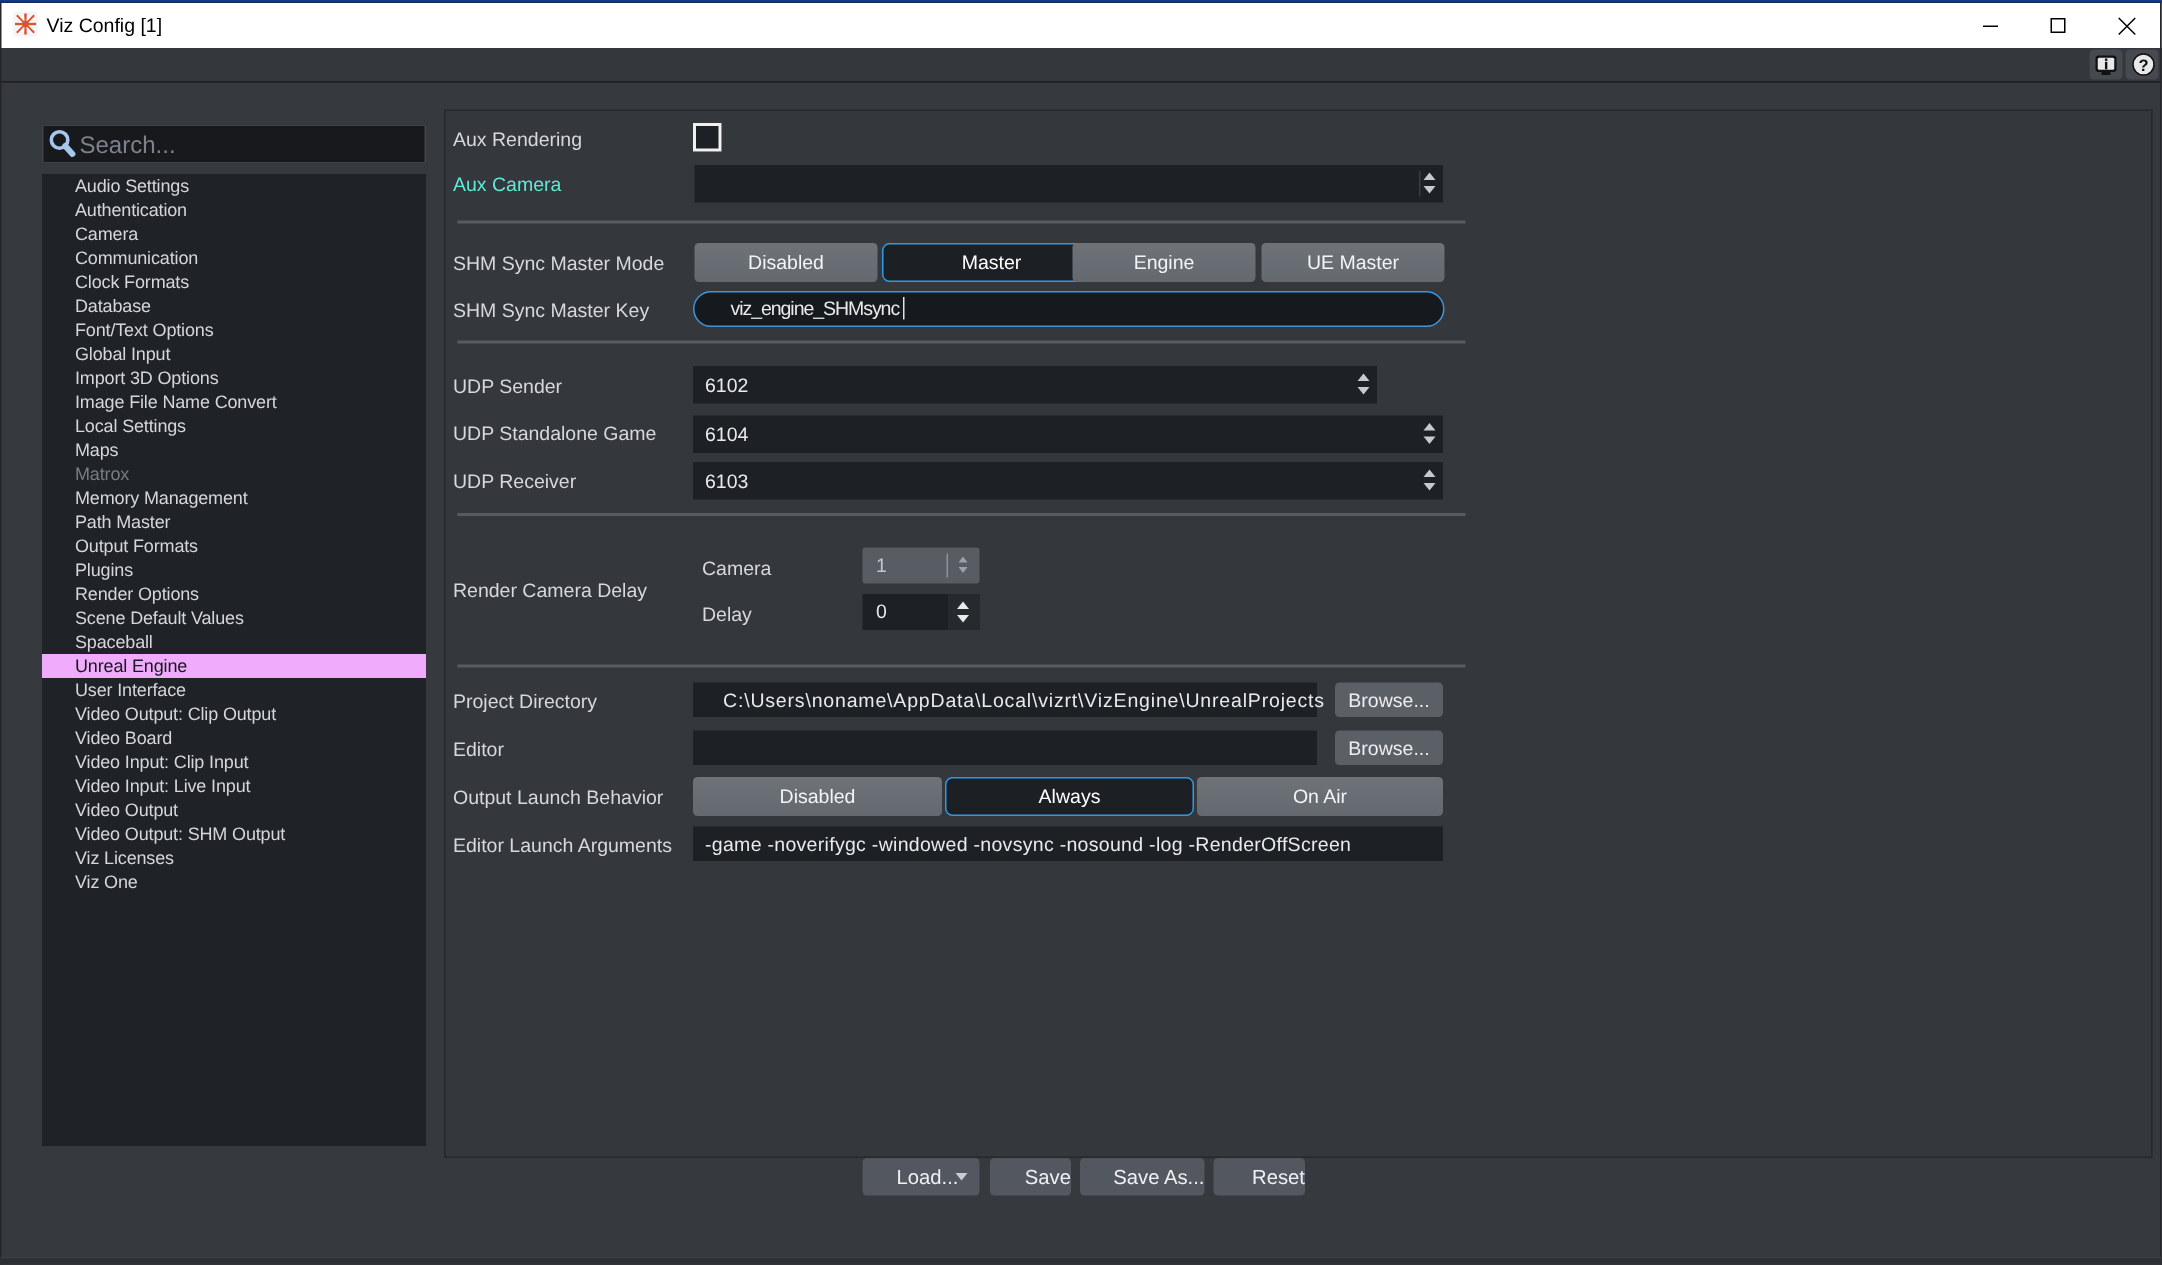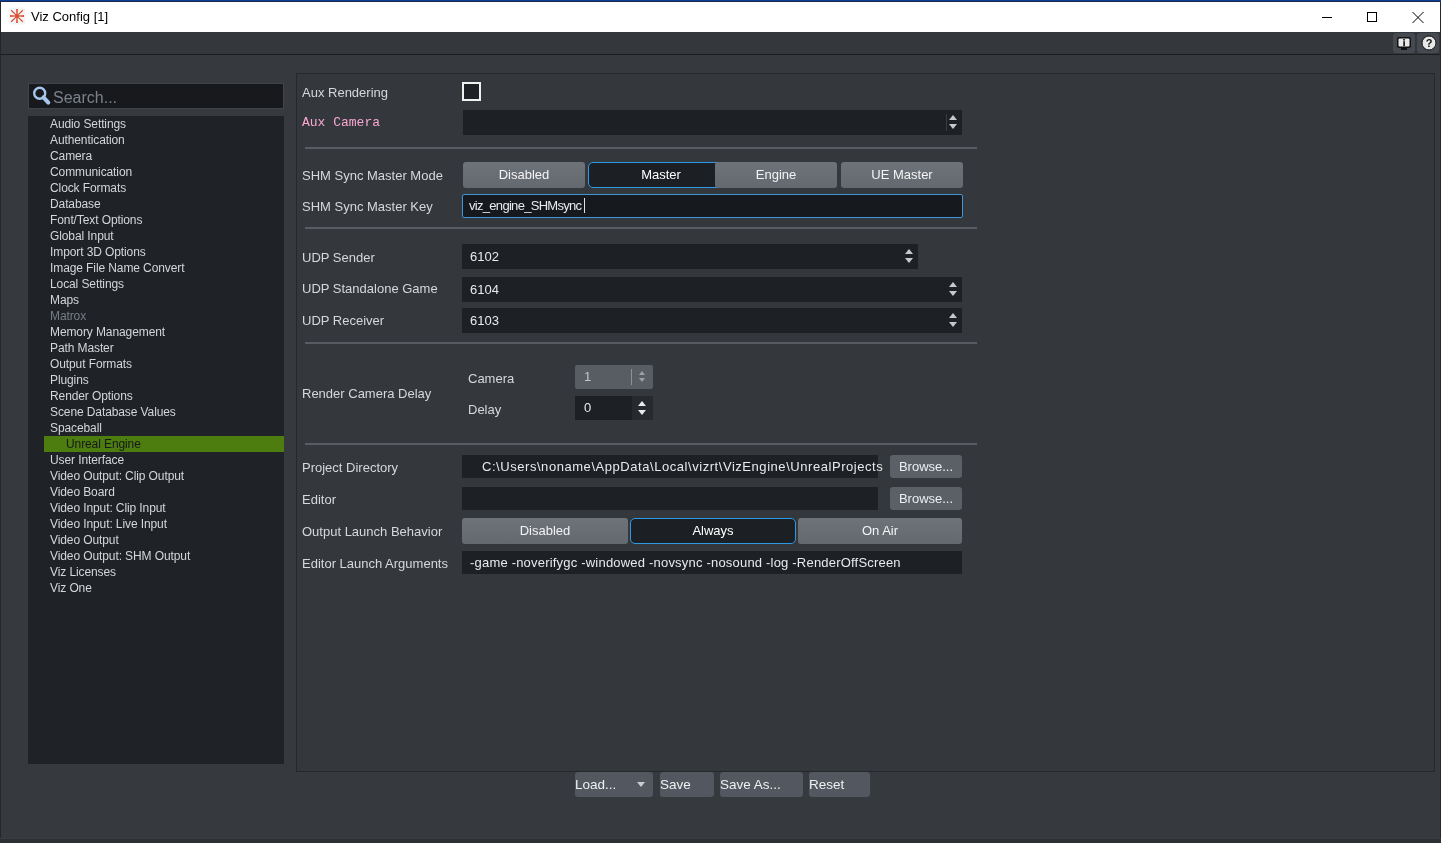--- a/index.html
+++ b/index.html
@@ -13,34 +13,34 @@
 #title-text { left:31px; top:9px; font-size:13px; color:#000; letter-spacing:0; }
 
 #toolbar { left:0; top:32px; width:1441px; height:23px; background:#34373c; border-bottom:1px solid #1b1d20; }
 .tbtn { top:33px; width:22px; height:20px; background:#46494f; border-radius:3px; }
 
 #search { left:28px; top:83px; width:256px; height:26px; background:#17191d; border:1px solid #41454b; }
 #search-ph { left:53px; top:89px; font-size:16px; color:#7c828a; }
 #list { left:28px; top:116px; width:256px; height:648px; background:#1f2227; color:#d4d6d9; font-size:12px; letter-spacing:-0.1px; }
 #list .it { height:16px; line-height:16px; padding-left:22px; white-space:nowrap; }
 #list .dim { color:#787d84; }
-#list .sel { background:#4d7c0f; color:#16191d;margin-left:16px; }
+#list .sel { background:#f0abfc; color:#16191d; }
 
 #panel { left:296px; top:73px; width:1139px; height:699px; background:#34373c; border:1px solid #26282b; }
 .lbl { left:302px; font-size:13px; color:#d6d8db; white-space:nowrap; }
-.dlbl { color:#f9a8d4;font-family:Liberation Mono, monospace; }
+.dlbl { color:#5eead4; }
 .sep { left:305px; width:672px; height:2px; background:#585c62; }
 .field { background:#1d2025; color:#e8eaec; font-size:13px; }
 .spin { position:absolute; right:4px; width:9px; }
 .tri-u { width:0; height:0; border-left:4.5px solid transparent; border-right:4.5px solid transparent; border-bottom:5.5px solid #c6c9cd; }
 .tri-d { width:0; height:0; border-left:4.5px solid transparent; border-right:4.5px solid transparent; border-top:5.5px solid #c6c9cd; margin-top:4px; }
 .seg { position:absolute; height:26px; background:linear-gradient(#6e7379,#64686f); border-radius:3px; color:#f3f4f5; font-size:13px; text-align:center; line-height:26px; }
 .segsel { position:absolute; height:26px; background:#1c2025; border:1.5px solid #2c9ae6; border-radius:5px; color:#fff; font-size:13px; text-align:center; line-height:23px; }
 .btn { position:absolute; background:#5b6067; border-radius:3px; color:#eceef0; font-size:13px; text-align:center; }
-.bbtn { position:absolute; top:772px; height:25px; background:#53575f; border-radius:3px; color:#eef0f2; font-size:13.5px; text-align:left; line-height:25px; }
+.bbtn { position:absolute; top:772px; height:25px; background:#53575f; border-radius:3px; color:#eef0f2; font-size:13.5px; text-align:right; line-height:25px; }
 </style>
 </head>
 <body>
 <div class="abs" id="topline1"></div>
 <div class="abs" id="topline2"></div>
 <div class="abs" id="titlebar"></div>
 <div class="abs" id="title-text">Viz Config [1]</div>
 <svg class="abs" style="left:8px;top:7px" width="18" height="18" viewBox="0 0 18 18">
   <rect x="0.5" y="0.5" width="17" height="17" rx="3" fill="#f4f5f6"></rect>
   <g fill="#d95433" transform="translate(1.5,1.5)">
@@ -98,21 +98,21 @@
 <div class="it">Import 3D Options</div>
 <div class="it">Image File Name Convert</div>
 <div class="it">Local Settings</div>
 <div class="it">Maps</div>
 <div class="it dim">Matrox</div>
 <div class="it">Memory Management</div>
 <div class="it">Path Master</div>
 <div class="it">Output Formats</div>
 <div class="it">Plugins</div>
 <div class="it">Render Options</div>
-<div class="it">Scene Database Values</div>
+<div class="it">Scene Default Values</div>
 <div class="it">Spaceball</div>
 <div class="it sel">Unreal Engine</div>
 <div class="it">User Interface</div>
 <div class="it">Video Output: Clip Output</div>
 <div class="it">Video Board</div>
 <div class="it">Video Input: Clip Input</div>
 <div class="it">Video Input: Live Input</div>
 <div class="it">Video Output</div>
 <div class="it">Video Output: SHM Output</div>
 <div class="it">Viz Licenses</div>
@@ -134,21 +134,21 @@
 </div>
 <div class="abs sep" style="top:147px"></div>
 
 <div class="abs lbl" style="top:168px">SHM Sync Master Mode</div>
 <div class="seg" style="left:463px;top:162px;width:122px">Disabled</div>
 <div class="segsel" style="left:588px;top:162px;width:146px">Master</div>
 <div class="seg" style="left:715px;top:162px;width:122px">Engine</div>
 <div class="seg" style="left:841px;top:162px;width:122px">UE Master</div>
 
 <div class="abs lbl" style="top:199px">SHM Sync Master Key</div>
-<div class="abs field" style="left:462px;top:194px;width:501px;height:24px;background:#16191d;border:1px solid #3e96d8;border-radius:2px;line-height:22px;padding-left:6px;letter-spacing:-0.7px">viz_engine_SHMsync<span style="border-left:1px solid #dfe1e3;margin-left:3px"></span></div>
+<div class="abs field" style="left:462px;top:194px;width:501px;height:24px;background:#16191d;border:1px solid #3e96d8;border-radius:12px;line-height:22px;padding-left:24px;letter-spacing:-0.7px">viz_engine_SHMsync<span style="border-left:1px solid #dfe1e3;margin-left:3px"></span></div>
 <div class="abs sep" style="top:227px"></div>
 
 <div class="abs lbl" style="top:250px">UDP Sender</div>
 <div class="abs field" style="left:462px;top:244px;width:456px;height:25px;line-height:25px;padding-left:8px">6102
   <div class="spin" style="top:5px">
       <div class="tri-u"></div>
       <div class="tri-d"></div>
     </div>
 </div>
 <div class="abs lbl" style="top:281px">UDP Standalone Game</div>

